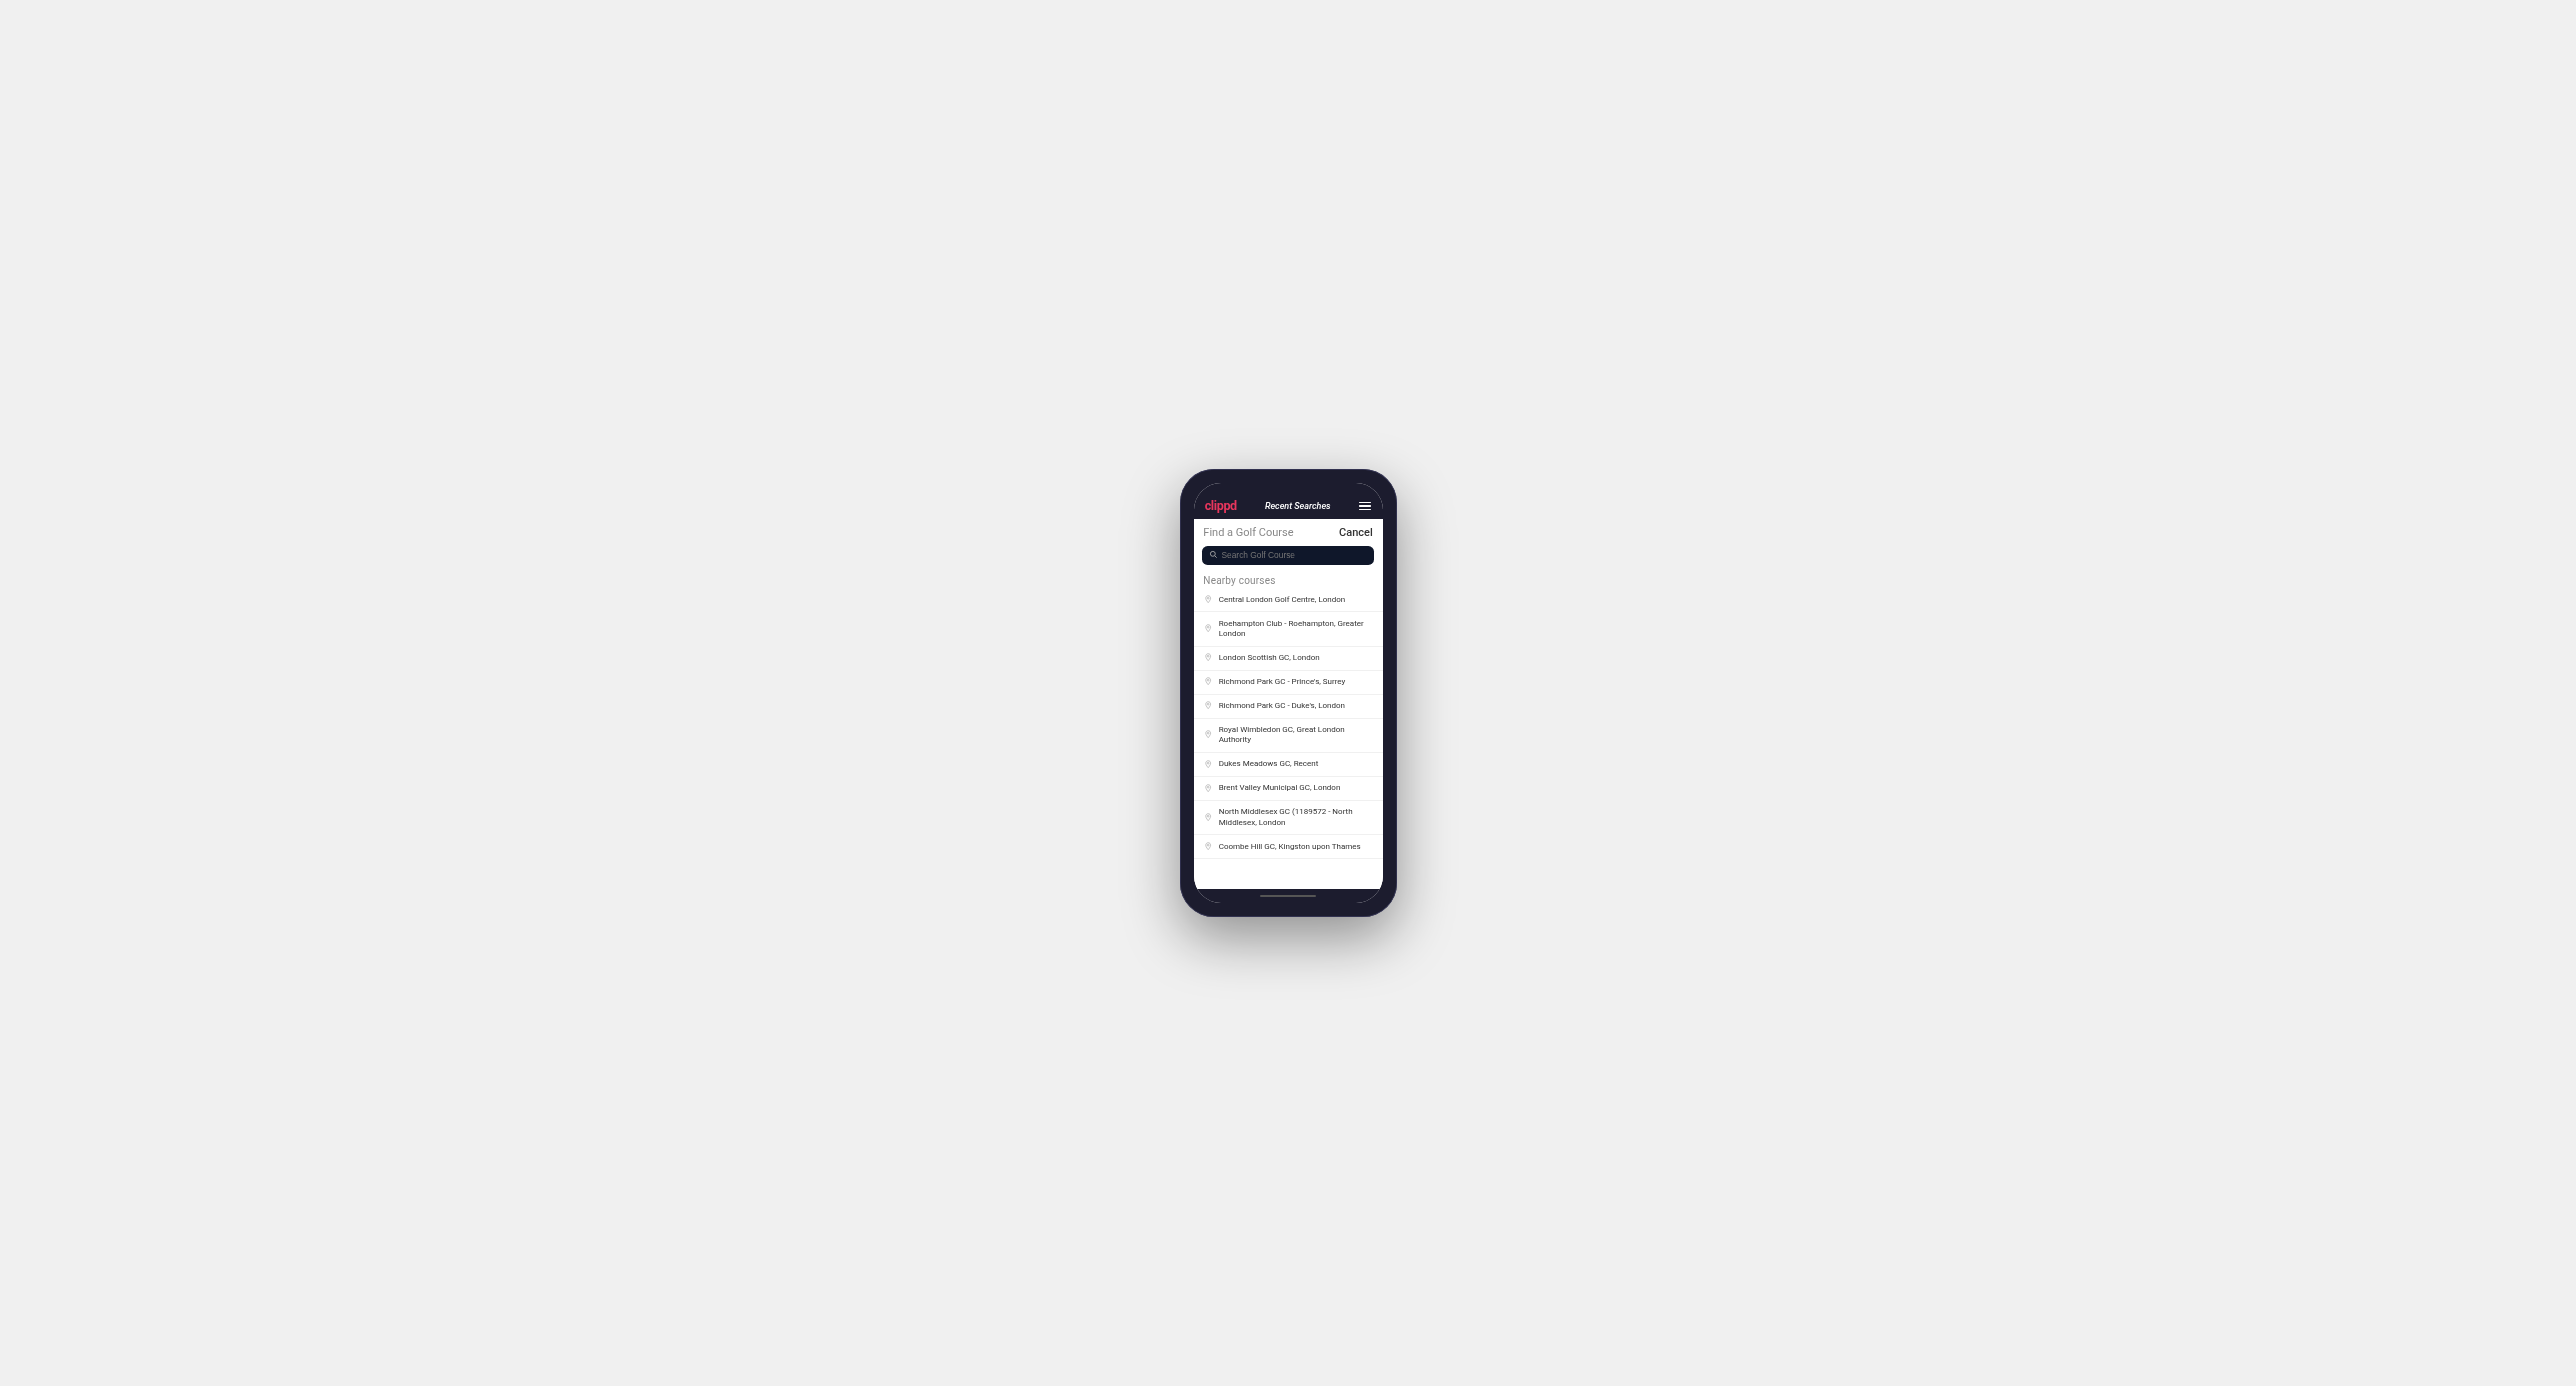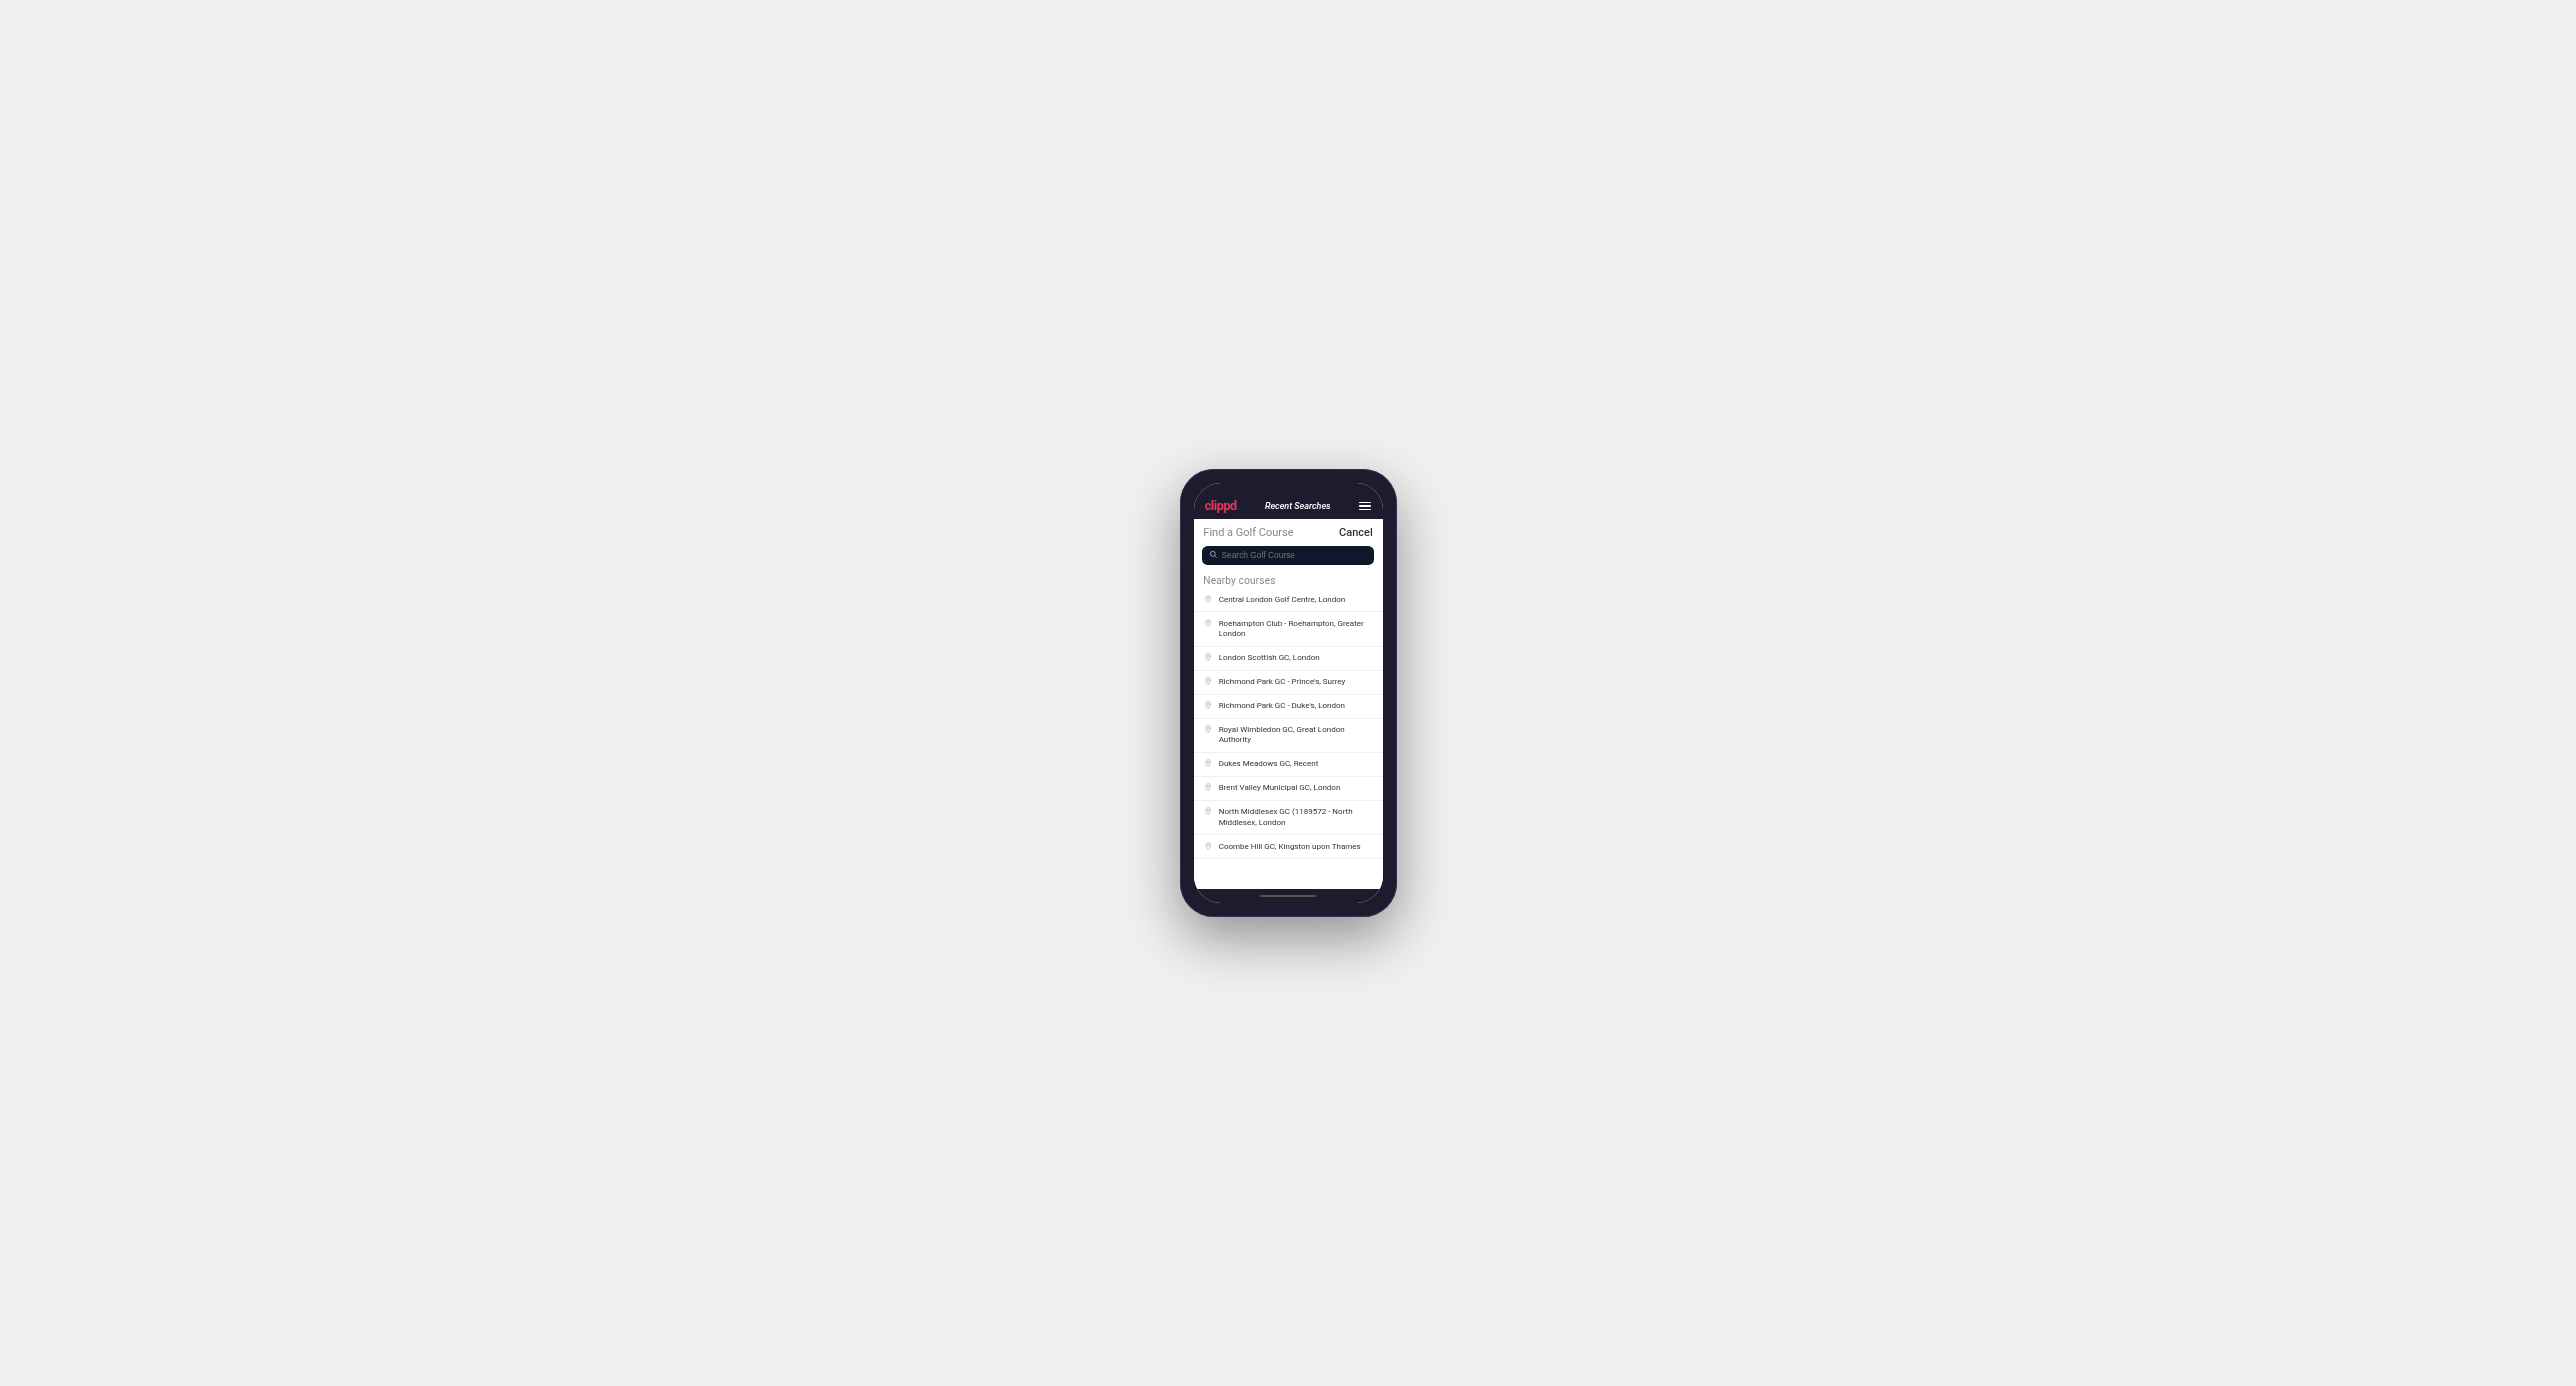--- a/index.html
+++ b/index.html
@@ -119,20 +119,21 @@
       color: #888;
       font-weight: 400;
       letter-spacing: 0.2px;
     }
     .course-list {
       flex: 1;
       overflow-y: auto;
     }
     .course-item {
       display: flex;
+      align-items: center;
       padding: 6.3px 9.8px;
       border-bottom: 0.7px solid #f0f0f0;
       cursor: pointer;
       gap: 5.6px;
     }
     .pin-icon {
       flex-shrink: 0;
       width: 9.8px;
       height: 9.8px;
       color: #aaa;

